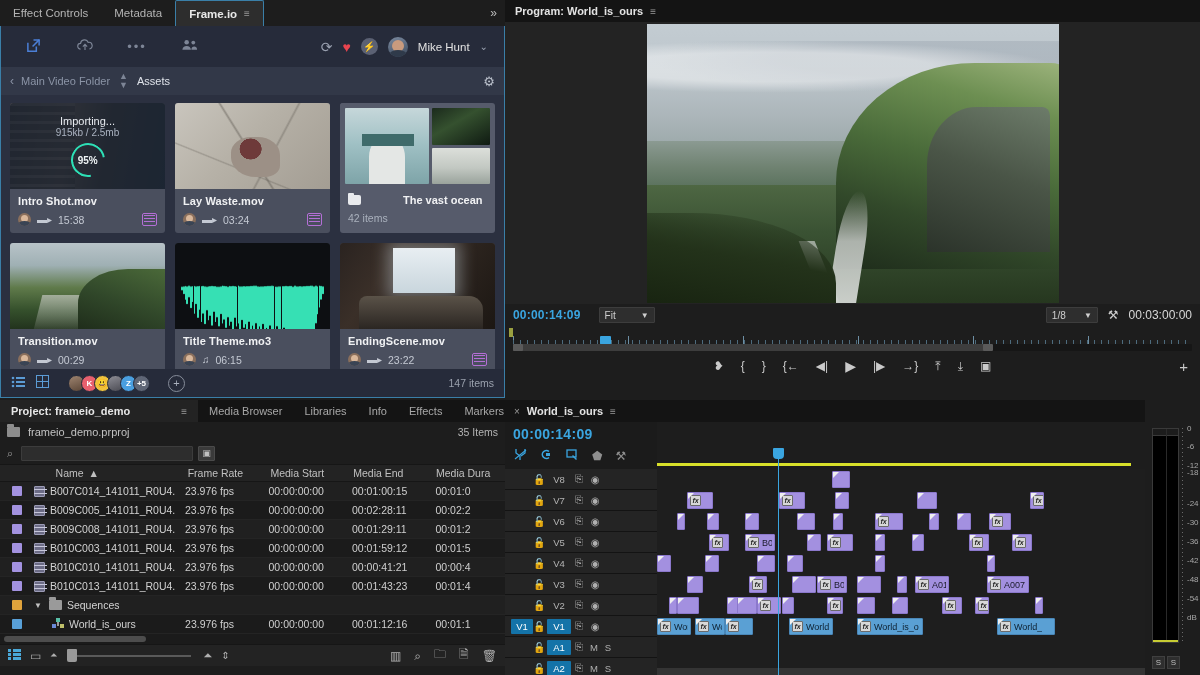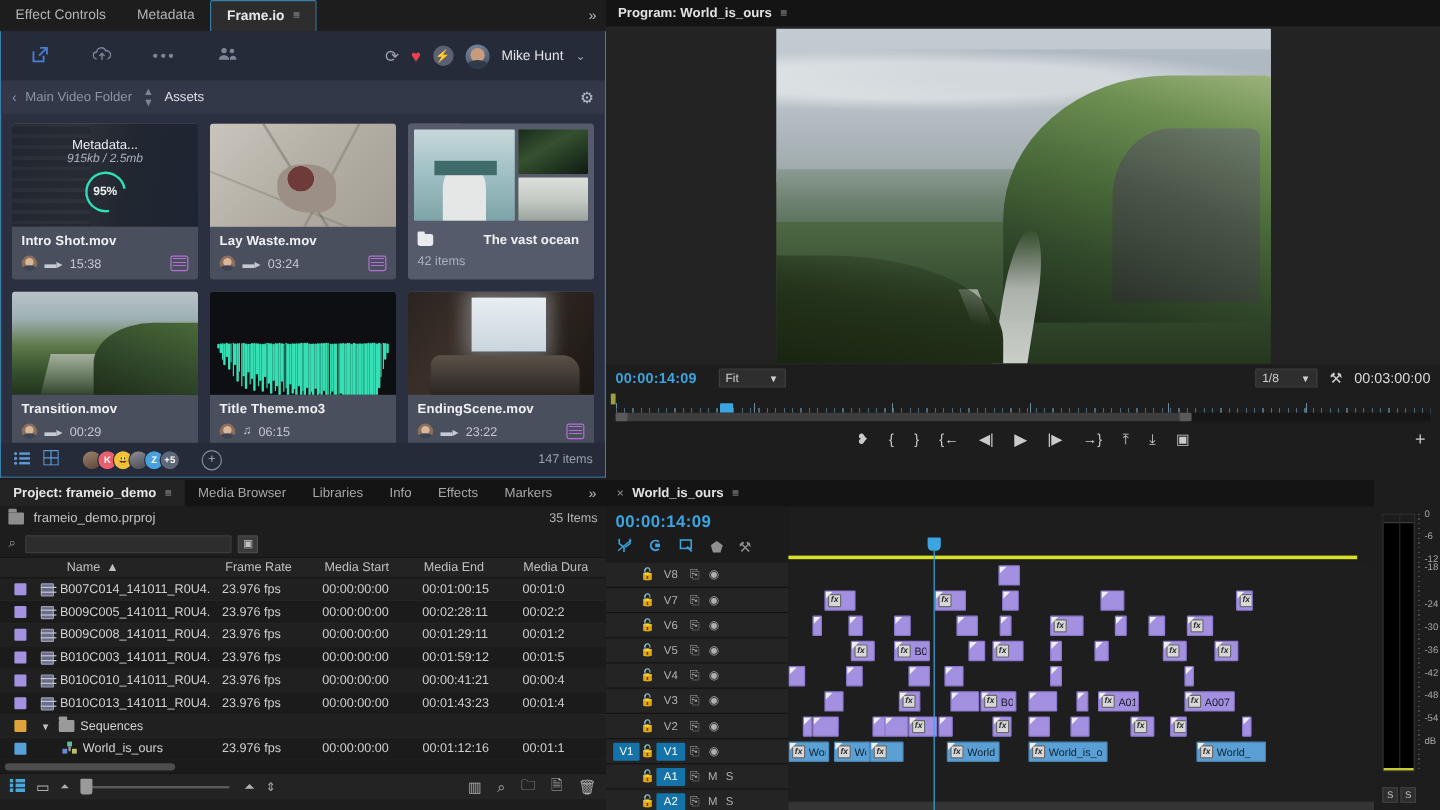--- a/index.html
+++ b/index.html
@@ -68,21 +68,21 @@
   .badge-c { margin-left: auto; width: 15px; height: 13px; border: 1px solid #b46fd6; border-radius: 2px; position: relative; }
   .badge-c::after { content:""; position:absolute; left:1px; top:1px; right:1px; bottom:1px;
     background: repeating-linear-gradient(to bottom, #b46fd6 0, #b46fd6 1px, transparent 1px, transparent 3px); }
 
   
   .t-building { background: linear-gradient(100deg,#5a4a43 0%,#7b6455 38%,#4a3f3a 60%,#2f3640 100%); }
   .t-building::before { content:""; position:absolute; left:0; top:0; width:42%; height:100%;
     background: repeating-linear-gradient(to bottom, rgba(255,255,255,.10) 0 3px, rgba(0,0,0,.22) 3px 9px); }
   .t-overlay { position:absolute; inset:0; background: rgba(24,34,48,.80); display:flex; flex-direction:column; align-items:center; justify-content:center; }
   .imp-t { font-size: 11px; color:#e9ecf1; }
-  .imp-s { font-size: 10px; color:#aab2c0; margin-top: 0; font-style: italic; }
+  .imp-s { font-size: 10px; color:#aab2c0; margin-top: 0; }
   .ring { margin-top: 5px; width: 34px; height: 34px; border-radius: 50%;
     border: 2px solid #2de0b6; border-right-color: transparent; transform: rotate(35deg);
     display:flex; align-items:center; justify-content:center; }
   .ring span { transform: rotate(-35deg); font-size: 10px; font-weight: bold; color: #eef3f4; }
 
   .t-concrete { background: linear-gradient(135deg,#c9c5bd 0%,#b6b1a7 45%,#a39d93 100%); }
   .t-concrete::before { content:""; position:absolute; inset:0;
     background:
       linear-gradient(58deg, transparent 46%, rgba(90,85,78,.45) 47%, transparent 48%),
       linear-gradient(118deg, transparent 61%, rgba(90,85,78,.35) 62%, transparent 63%),
@@ -135,21 +135,21 @@
   .a4 { background: linear-gradient(160deg,#8e8e96,#4a4a52); }
   .a5 { background: #4a9fe0; }
   .a6 { background: #5f6676; }
   .addbtn { width: 17px; height: 17px; border-radius: 50%; border: 1px solid #868d9a; color: #a9b0bd;
      display:flex;align-items:center;justify-content:center; font-size: 11px; margin-left: 7px; }
   .items-ct { margin-left: auto; color: #9aa1ad; font-size: 10.5px; }
 
   
   .proj { position: absolute; left: 0; top: 400px; width: 505px; height: 275px; background: #1d1d1d; }
   .proj-tabs { display: flex; height: 22px; background: #141414; align-items: stretch; }
-  .ptab { display: flex; align-items: center; padding: 0 11px; font-size: 11px; color: #a8a8a8; white-space: nowrap;}
+  .ptab { display: flex; align-items: center; padding: 0 11px; font-size: 11px; color: #a8a8a8; white-space: nowrap; gap: 44px;}
   .ptab.active { background: #232323; color: #e6e6e6; font-weight: bold; }
   .ptab .hm { margin-left: 7px; color: #9a9a9a; font-size: 10px; }
   .ptabs-more { margin-left: auto; padding: 0 8px; display:flex;align-items:center; color:#bbb; font-size: 12px;}
 
   .proj-path { height: 20px; display: flex; align-items: center; padding: 0 7px; background: #1d1d1d; }
   .pp-ico { width: 13px; height: 10px; background: #8d8d8d; border-radius: 1px; position: relative; margin-right: 8px; flex:none;}
   .pp-ico::before { content:""; position:absolute; left:0; top:-3px; width:7px; height:3px; background:#8d8d8d; border-radius:1px 1px 0 0;}
   .pp-name { font-size: 11px; color: #c2c2c2; }
   .pp-count { margin-left: auto; font-size: 10.5px; color: #b4b4b4; }
 
@@ -393,21 +393,21 @@
         <span class="crumb-arrows">▲<br>▼</span>
         <span class="crumb-assets">Assets</span>
         <span class="crumb-gear">⚙</span>
       </div>
 
       <div class="fio-grid">
 
         <div class="card">
           <div class="thumb t-building">
             <div class="t-overlay">
-              <div class="imp-t">Metadata...</div>
+              <div class="imp-t">Importing...</div>
               <div class="imp-s">915kb / 2.5mb</div>
               <div class="ring">
                   <span>95%</span>
                 </div>
             </div>
           </div>
           <div class="meta">
             <div class="fname">Intro Shot.mov</div>
             <div class="frow">
               <span class="mini-av"></span>

